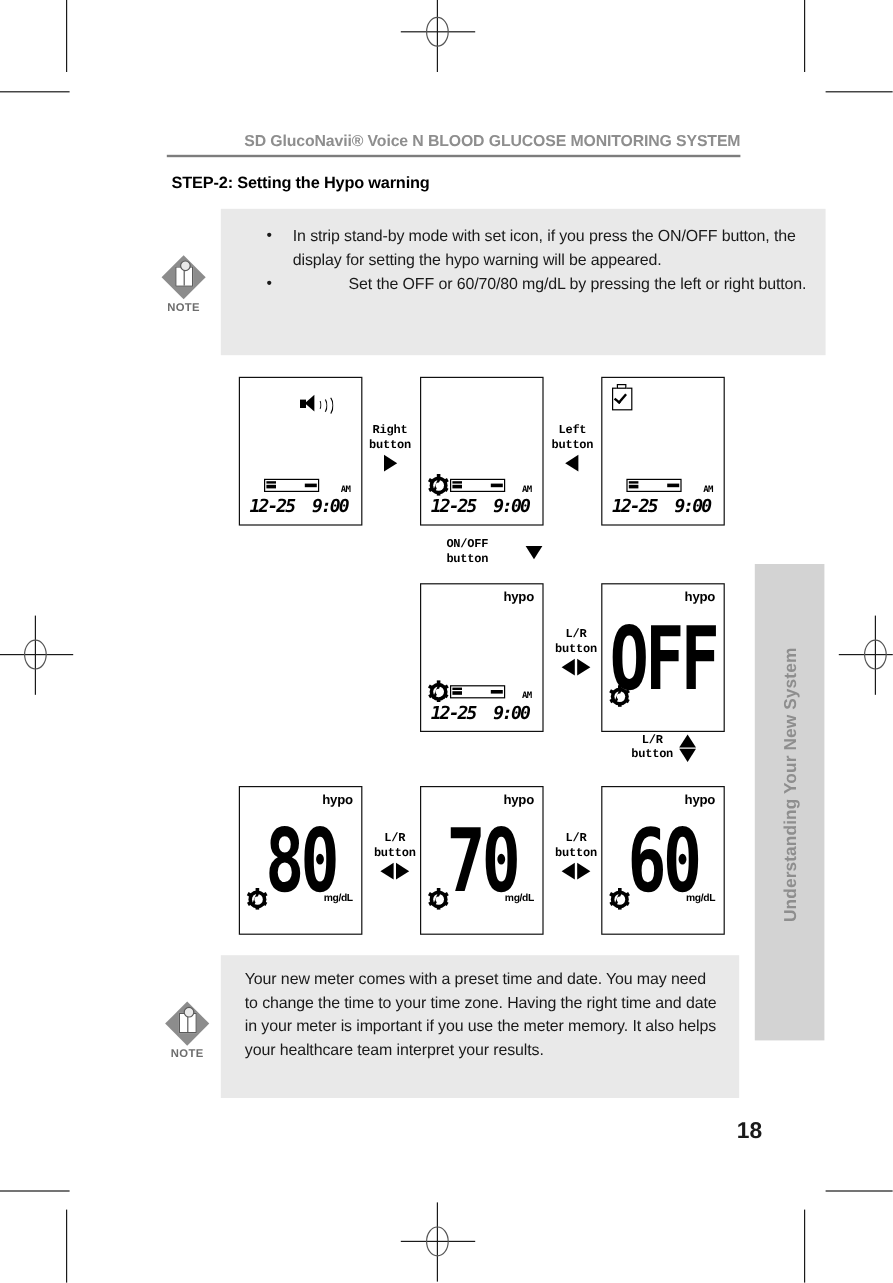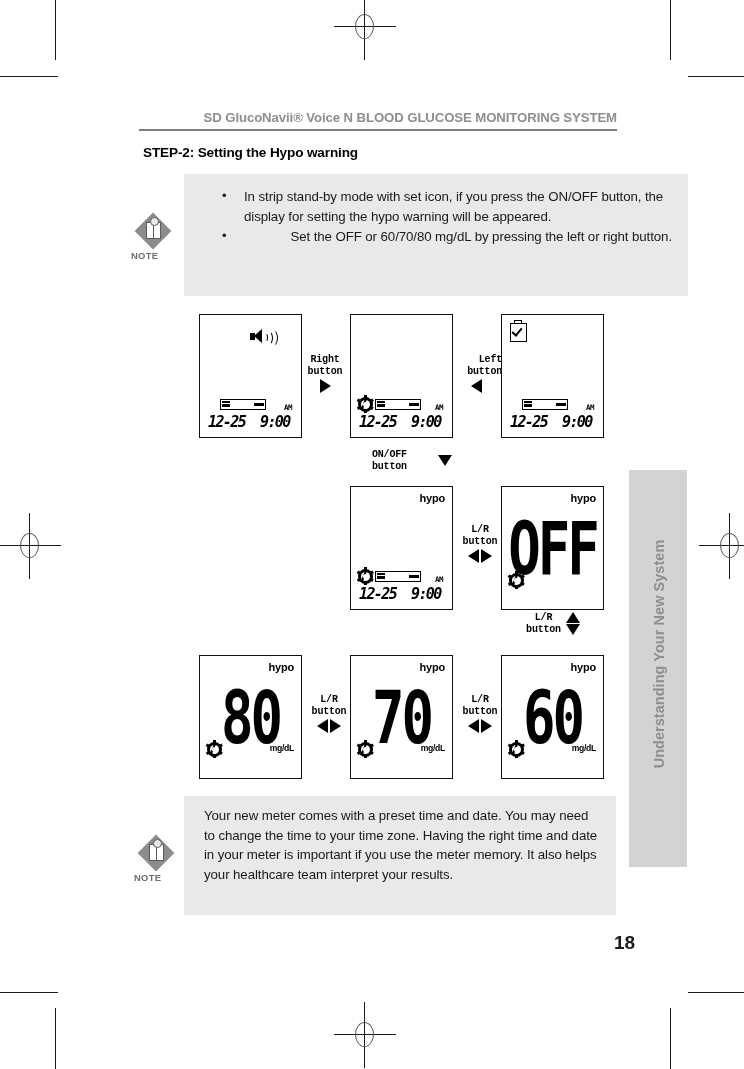--- a/index.html
+++ b/index.html
@@ -31,21 +31,21 @@
   .notebox{position:absolute;background:#e9e9e9;}
   .notebox .txt{padding:13px 16px 13px 18px;font-size:13.3px;
                 line-height:19.6px;color:#1a1a1a;letter-spacing:-0.1px;}
   .bullets{list-style:none;margin:0;padding:0;}
   .bullets li{position:relative;padding-left:42px;margin:0 0 0 0;}
   .bullets li + li{margin-top:1px;text-align:right;}
   .bullets li:before{content:"\2022";position:absolute;left:20px;top:-1px;
                      font-size:13px;color:#1a1a1a;}
 
   
-  .noteicon{position:absolute;width:44px;height:54px;}
+  .noteicon{position:absolute;width:44px;height:54px;text-align:center;}
   .noteicon .dia{position:absolute;left:4px;top:0;width:36px;height:36px;}
   .noteicon .dia .sq{position:absolute;left:5px;top:5px;width:26px;height:26px;
         background:#8c8c8c;transform:rotate(45deg);}
   .noteicon .dia .bk{position:absolute;left:11px;top:9px;width:15px;height:17px;
         background:#fff;border:1.4px solid #5a5a5a;box-sizing:border-box;}
   .noteicon .dia .bk:after{content:"";position:absolute;left:6px;top:0;
         width:1.3px;height:100%;background:#5a5a5a;}
   .noteicon .dia .hd{position:absolute;left:15px;top:4px;width:7px;height:7px;
         border-radius:50%;background:#e9e9e9;border:1.3px solid #5a5a5a;}
   .noteicon .lbl{position:absolute;left:0;top:37px;width:44px;font-size:9.4px;
@@ -240,21 +240,21 @@
     <div class="strip" style="left:24px;top:84px;">
       <div class="b1"></div>
         <div class="b2"></div>
         <div class="b3"></div>
     </div>
     <div class="sm" style="left:8px;top:98px;">12-25</div>
     <div class="sm" style="left:60px;top:98px;">9:00</div>
     <div class="ampm" style="left:84px;top:88px;">AM</div>
   </div>
 
-  <div class="cal" style="left:452px;top:354px;width:50px;text-align:right;">
+  <div class="cal" style="left:452px;top:354px;width:50px;">
     <div>Left</div>
     <div>button</div>
     <div class="inline-row lr-h">
         <span class="tri tri-l"></span>
       </div>
   </div>
 
   <div class="lcd" style="left:501px;top:314px;">
     <div class="clip">
       <div class="tab"></div>

